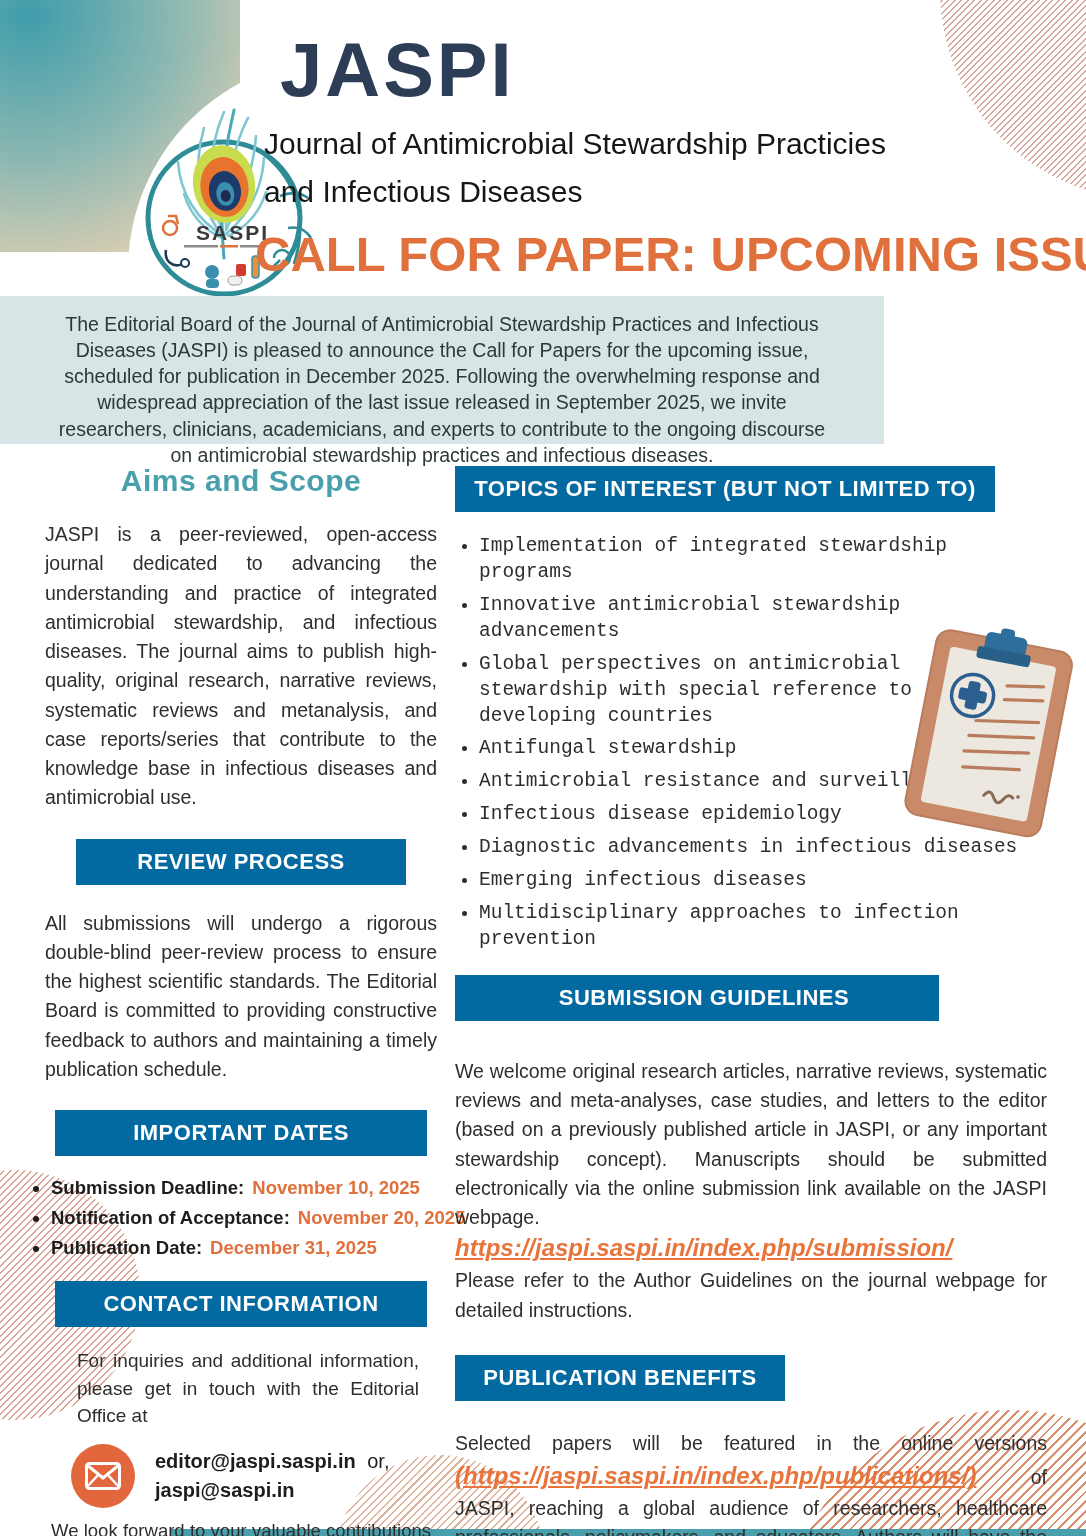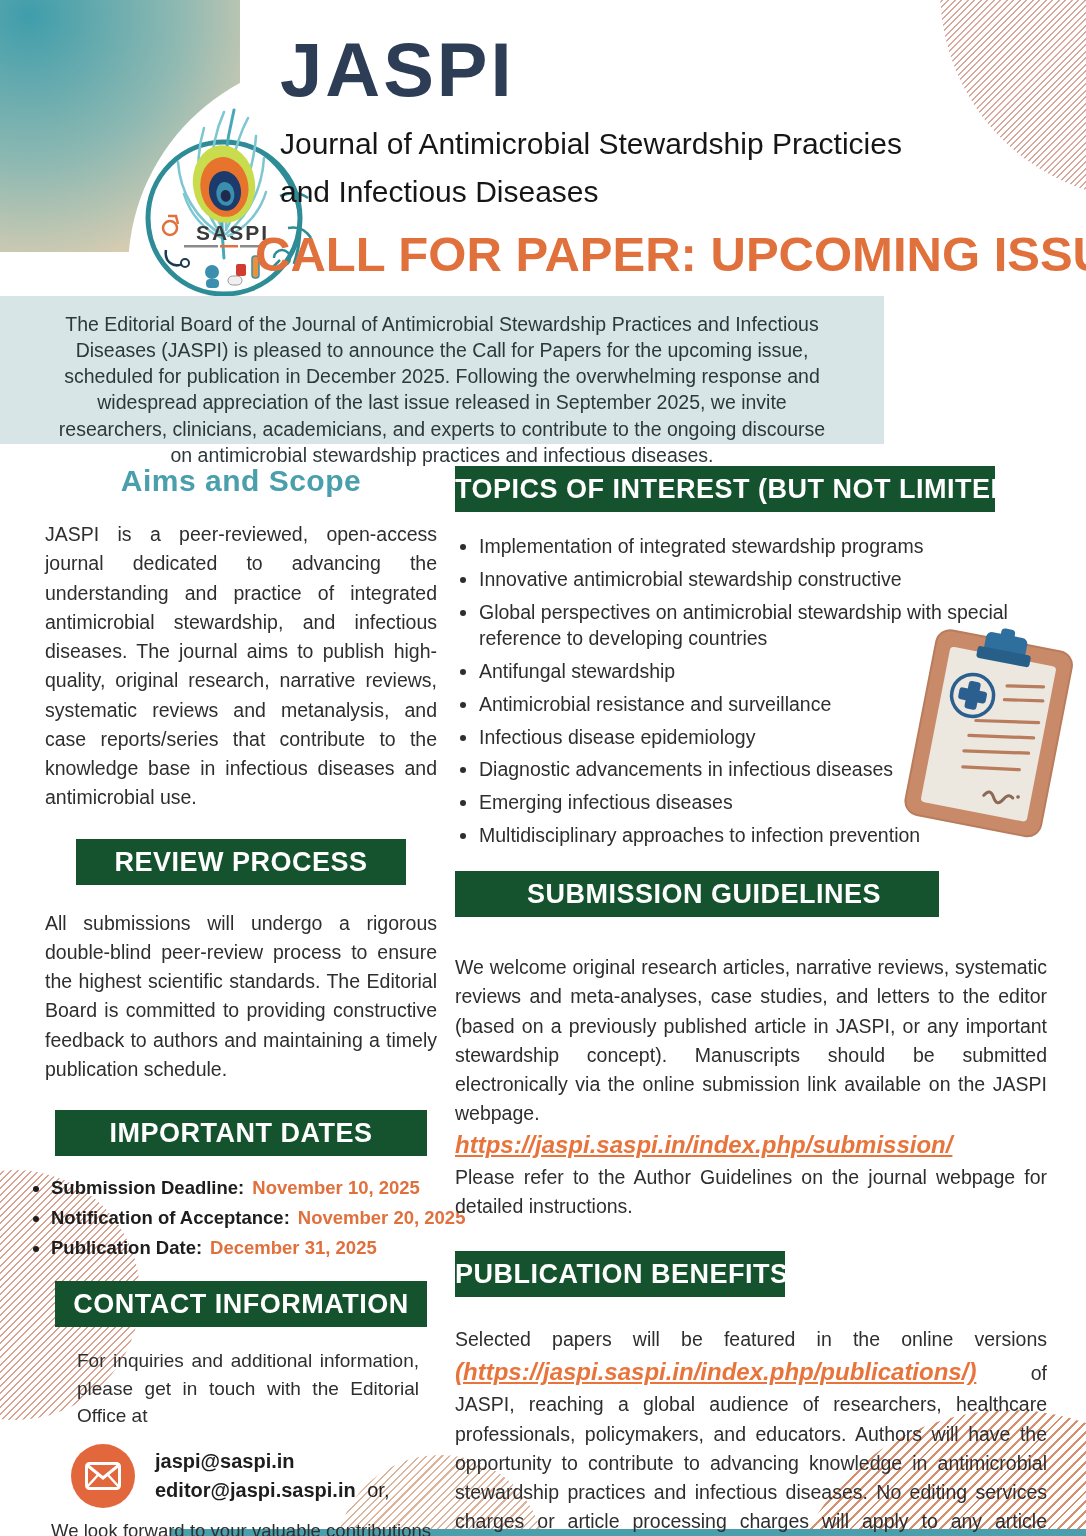--- a/index.html
+++ b/index.html
@@ -16,33 +16,33 @@
     background:repeating-linear-gradient(135deg,#d9a291 0 1.4px,transparent 1.4px 5px);}
   .circle-bc{left:335px;top:1455px;width:210px;height:210px;
     background:repeating-linear-gradient(135deg,#ddb39b 0 1.6px,transparent 1.6px 5.4px);}
   .circle-br{left:780px;top:1410px;width:460px;height:460px;
     background:repeating-linear-gradient(135deg,#d88f6d 0 2px,transparent 2px 7px);}
   .bottom-bar{position:absolute;left:170px;right:0;bottom:0;height:7px;background:#4a9fad;}
   
   .logo{position:absolute;left:108px;top:88px;width:240px;height:210px;}
   .title{position:absolute;left:280px;top:26px;font-size:76px;font-weight:800;
          color:#2e3d56;letter-spacing:3px;}
-  .subtitle{position:absolute;left:280px;top:120px;font-size:30px;color:#161616;line-height:1.6;font-weight:400;}
+  .subtitle{position:absolute;left:264px;top:120px;font-size:30px;color:#161616;line-height:1.6;font-weight:400;}
   .cfp{position:absolute;left:255px;top:226px;width:800px;font-size:49px;font-weight:700;
        color:#e0703c;letter-spacing:0px;white-space:nowrap;}
   
   .intro-band{position:absolute;left:0;top:296px;width:884px;height:148px;background:#d7e5e7;
       box-sizing:border-box;padding:15px 58px 0 58px;text-align:center;
       font-size:19.5px;line-height:1.34;color:#2d383a;}
   
   .col-left{position:absolute;left:45px;top:452px;width:392px;}
   .col-right{position:absolute;left:455px;top:452px;width:592px;}
   .aims-h{color:#4a9fad;font-size:30px;font-weight:800;text-align:center;margin:12px 0 22px 0;letter-spacing:0.5px;}
   .body-just{font-size:19.5px;line-height:1.5;text-align:justify;color:#2e2e2e;margin:0;}
-  .banner{background:#14532d;color:#ffffff;font-weight:700;font-size:27px;text-align:center;
+  .banner{background:#0369a1;color:#ffffff;font-weight:700;font-size:22px;text-align:center;
           height:46px;line-height:46px;letter-spacing:0.5px;white-space:nowrap;}
   .banner.b-review{width:330px;margin:26px auto 0 auto;}
   .banner.b-dates{width:372px;margin:26px auto 0 auto;}
   .banner.b-contact{width:372px;margin:20px auto 0 auto;}
   .banner.b-topics{width:540px;margin:14px 0 0 0;}
   .banner.b-subm{width:470px;margin:22px 0 0 0;padding-left:14px;}
   .banner.b-benef{width:330px;margin:30px 0 0 0;}
   .mt24{margin-top:24px;}
   ul.dates{list-style:disc;margin:18px 0 0 0;padding-left:20px;width:420px;margin-left:-14px;
            font-size:18.5px;font-weight:700;line-height:1.5;color:#1d1d1d;}
@@ -50,21 +50,21 @@
   .date-val{color:#e0703c;margin-left:8px;}
   .contact-intro{margin:20px 0 0 32px;width:342px;font-size:19px;line-height:1.45;text-align:justify;}
   .email-row{display:flex;align-items:center;gap:20px;margin:14px 0 0 26px;}
   .mail-circle{width:64px;height:64px;border-radius:50%;background:#e2673c;flex:0 0 64px;
                display:flex;align-items:center;justify-content:center;}
   .emails{font-size:20px;line-height:1.45;color:#1d1d1d;}
   .emails .bold{font-weight:700;}
   .emails .or{font-weight:400;margin-left:6px;}
   .contact-outro{margin:10px 0 0 6px;width:380px;font-size:18.5px;line-height:1.42;text-align:justify;}
   ul.topics{list-style:disc;margin:22px 0 0 0;padding-left:24px;font-size:19.5px;
-            line-height:1.33;color:#2e2e2e;width:545px;}
+            line-height:1.33;color:#2e2e2e;width:545px;font-family:Liberation Mono, monospace;}
   ul.topics li{margin-bottom:7px;}
   .sub-body{margin-top:36px;}
   .link-line{margin-top:2px;}
   a.orange-link{color:#e8743c;font-weight:700;font-style:italic;text-decoration:underline;font-size:24px;}
   .sub-after{margin-top:4px;}
   .benef-body{margin-top:28px;}
   .clipboard{position:absolute;left:912px;top:624px;transform:rotate(11deg);}
 </style>
 </head>
 <body>
@@ -158,37 +158,37 @@
     <div class="email-row">
       <div class="mail-circle">
         <svg width="36" height="28" viewBox="0 0 36 28">
           <rect x="1.5" y="1.5" width="33" height="25" rx="3" fill="none" stroke="#ffffff" stroke-width="3"></rect>
           <path d="M2 3 L18 16 L34 3" fill="none" stroke="#ffffff" stroke-width="3"></path>
           <path d="M2 25 L13 13 M34 25 L23 13" fill="none" stroke="#ffffff" stroke-width="2.5"></path>
         </svg>
       </div>
       <div class="emails">
         <div>
-          <a class="bold" style="color:#1d1d1d;text-decoration:none;">jaspi@saspi.in</a>
+          <a class="bold" style="color:#1d1d1d;text-decoration:none;">editor@jaspi.saspi.in</a>
+          <span class="or">or,</span>
         </div>
         <div>
-          <a class="bold" style="color:#1d1d1d;text-decoration:none;">editor@jaspi.saspi.in</a>
-          <span class="or">or,</span>
+          <a class="bold" style="color:#1d1d1d;text-decoration:none;">jaspi@saspi.in</a>
         </div>
       </div>
     </div>
     <p class="contact-outro">We look forward to your valuable contributions to the Journal of Antimicrobial Stewardship Practices and Infectious Diseases.</p>
 
   </div>
 
   <div class="col-right">
     <div class="banner b-topics">TOPICS OF INTEREST (BUT NOT LIMITED TO)</div>
     <ul class="topics">
       <li>Implementation of integrated stewardship programs</li>
-      <li>Innovative antimicrobial stewardship constructive</li>
+      <li>Innovative antimicrobial stewardship advancements</li>
       <li>Global perspectives on antimicrobial stewardship with special reference to developing countries</li>
       <li>Antifungal stewardship</li>
       <li>Antimicrobial resistance and surveillance</li>
       <li>Infectious disease epidemiology</li>
       <li>Diagnostic advancements in infectious diseases</li>
       <li>Emerging infectious diseases</li>
       <li>Multidisciplinary approaches to infection prevention</li>
     </ul>
 
     <div class="banner b-subm">SUBMISSION GUIDELINES</div>

